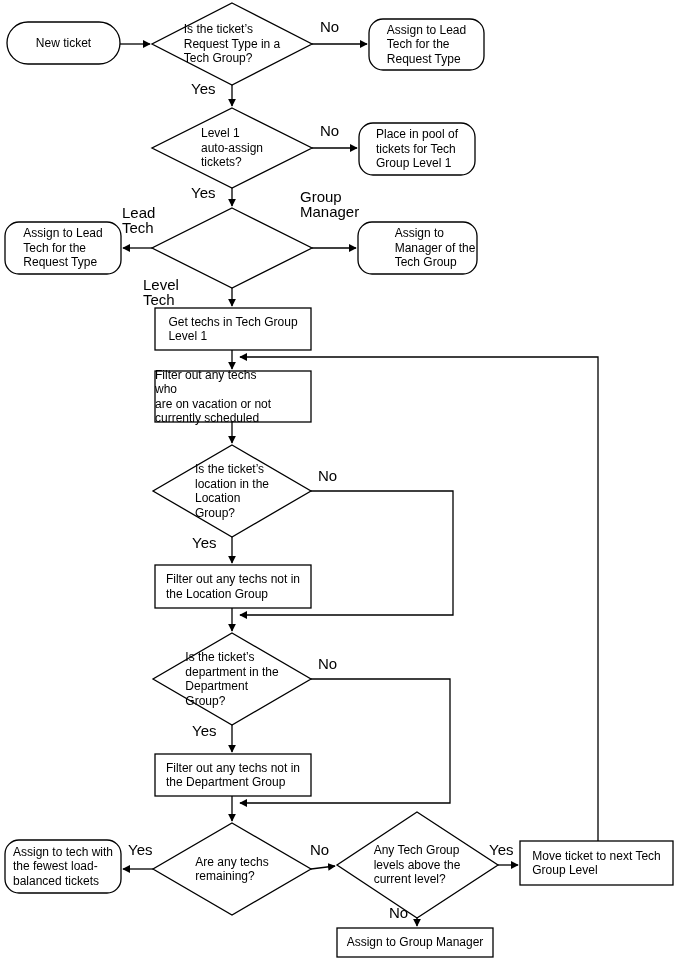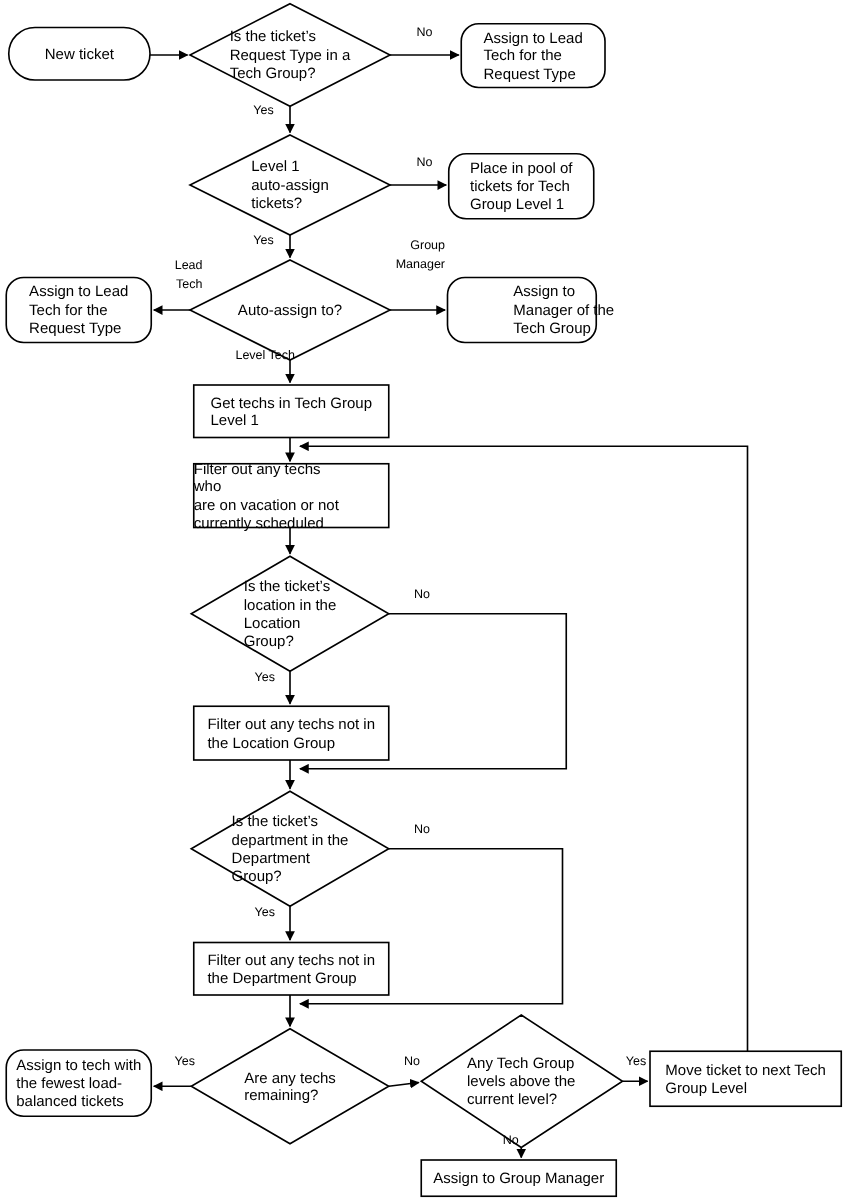--- a/index.html
+++ b/index.html
@@ -29,24 +29,24 @@
     align-items: center;
     justify-content: center;
     font-size: 12px;
     line-height: 14.5px;
     color: #000000;
     pointer-events: none;
     white-space: pre-line;
   }
   .edge-label {
     position: absolute;
-    font-size: 10px;
+    font-size: 15px;
     line-height: 14.5px;
     color: #000000;
-    text-align: right;
+    text-align: left;
     white-space: pre-line;
   }
 </style>
 </head>
 <body>
 
 <div id="canvas">
 
   <svg class="layer" viewBox="0 0 680 959">
     <defs>
@@ -135,22 +135,21 @@
 Request Type</div>
   <div class="node-text" style="left:162px;top:108px;width:140px;height:80px;">Level 1
 auto-assign
 tickets?</div>
   <div class="node-text" style="left:359px;top:123px;width:116px;height:52px;">Place in pool of
 tickets for Tech
 Group Level 1</div>
   <div class="node-text" style="left:5px;top:222px;width:116px;height:52px;">Assign to Lead
 Tech for the
 Request Type</div>
-  <div class="node-text" style="left:162px;top:208px;width:140px;height:80px;">Auto-assign to?</div>
-  <div class="node-text" style="left:364px;top:222px;width:94px;height:52px;padding-left:40px;">Assign to
+  <div class="node-text" style="left:348px;top:222px;width:94px;height:52px;padding-left:40px;">Assign to
 Manager of the
 Tech Group</div>
   <div class="node-text" style="left:155px;top:308px;width:156px;height:42px;">Get techs in Tech Group
 Level 1</div>
   <div class="node-text" style="left:155px;top:371px;width:124px;height:51px;">Filter out any techs who
 are on vacation or not
 currently scheduled</div>
   <div class="node-text" style="left:167px;top:445px;width:130px;height:92px;">Is the ticket’s
 location in the
 Location
@@ -176,21 +175,21 @@
   <div class="node-text" style="left:337px;top:928px;width:156px;height:29px;">Assign to Group Manager</div>
 
   <div class="edge-label" style="left:320px;top:20px;width:26px;">No</div>
   <div class="edge-label" style="left:191px;top:82px;width:28px;">Yes</div>
   <div class="edge-label" style="left:320px;top:124px;width:26px;">No</div>
   <div class="edge-label" style="left:191px;top:186px;width:28px;">Yes</div>
   <div class="edge-label" style="left:122px;top:206px;width:40px;">Lead
 Tech</div>
   <div class="edge-label" style="left:300px;top:190px;width:56px;">Group
 Manager</div>
-  <div class="edge-label" style="left:166px;top:278px;width:70px;">Level Tech</div>
+  <div class="edge-label" style="left:143px;top:278px;width:70px;">Level Tech</div>
   <div class="edge-label" style="left:318px;top:469px;width:26px;">No</div>
   <div class="edge-label" style="left:192px;top:536px;width:28px;">Yes</div>
   <div class="edge-label" style="left:318px;top:657px;width:26px;">No</div>
   <div class="edge-label" style="left:192px;top:724px;width:28px;">Yes</div>
   <div class="edge-label" style="left:128px;top:843px;width:28px;">Yes</div>
   <div class="edge-label" style="left:310px;top:843px;width:26px;">No</div>
   <div class="edge-label" style="left:489px;top:843px;width:28px;">Yes</div>
   <div class="edge-label" style="left:389px;top:906px;width:26px;">No</div>
 
 </div>

